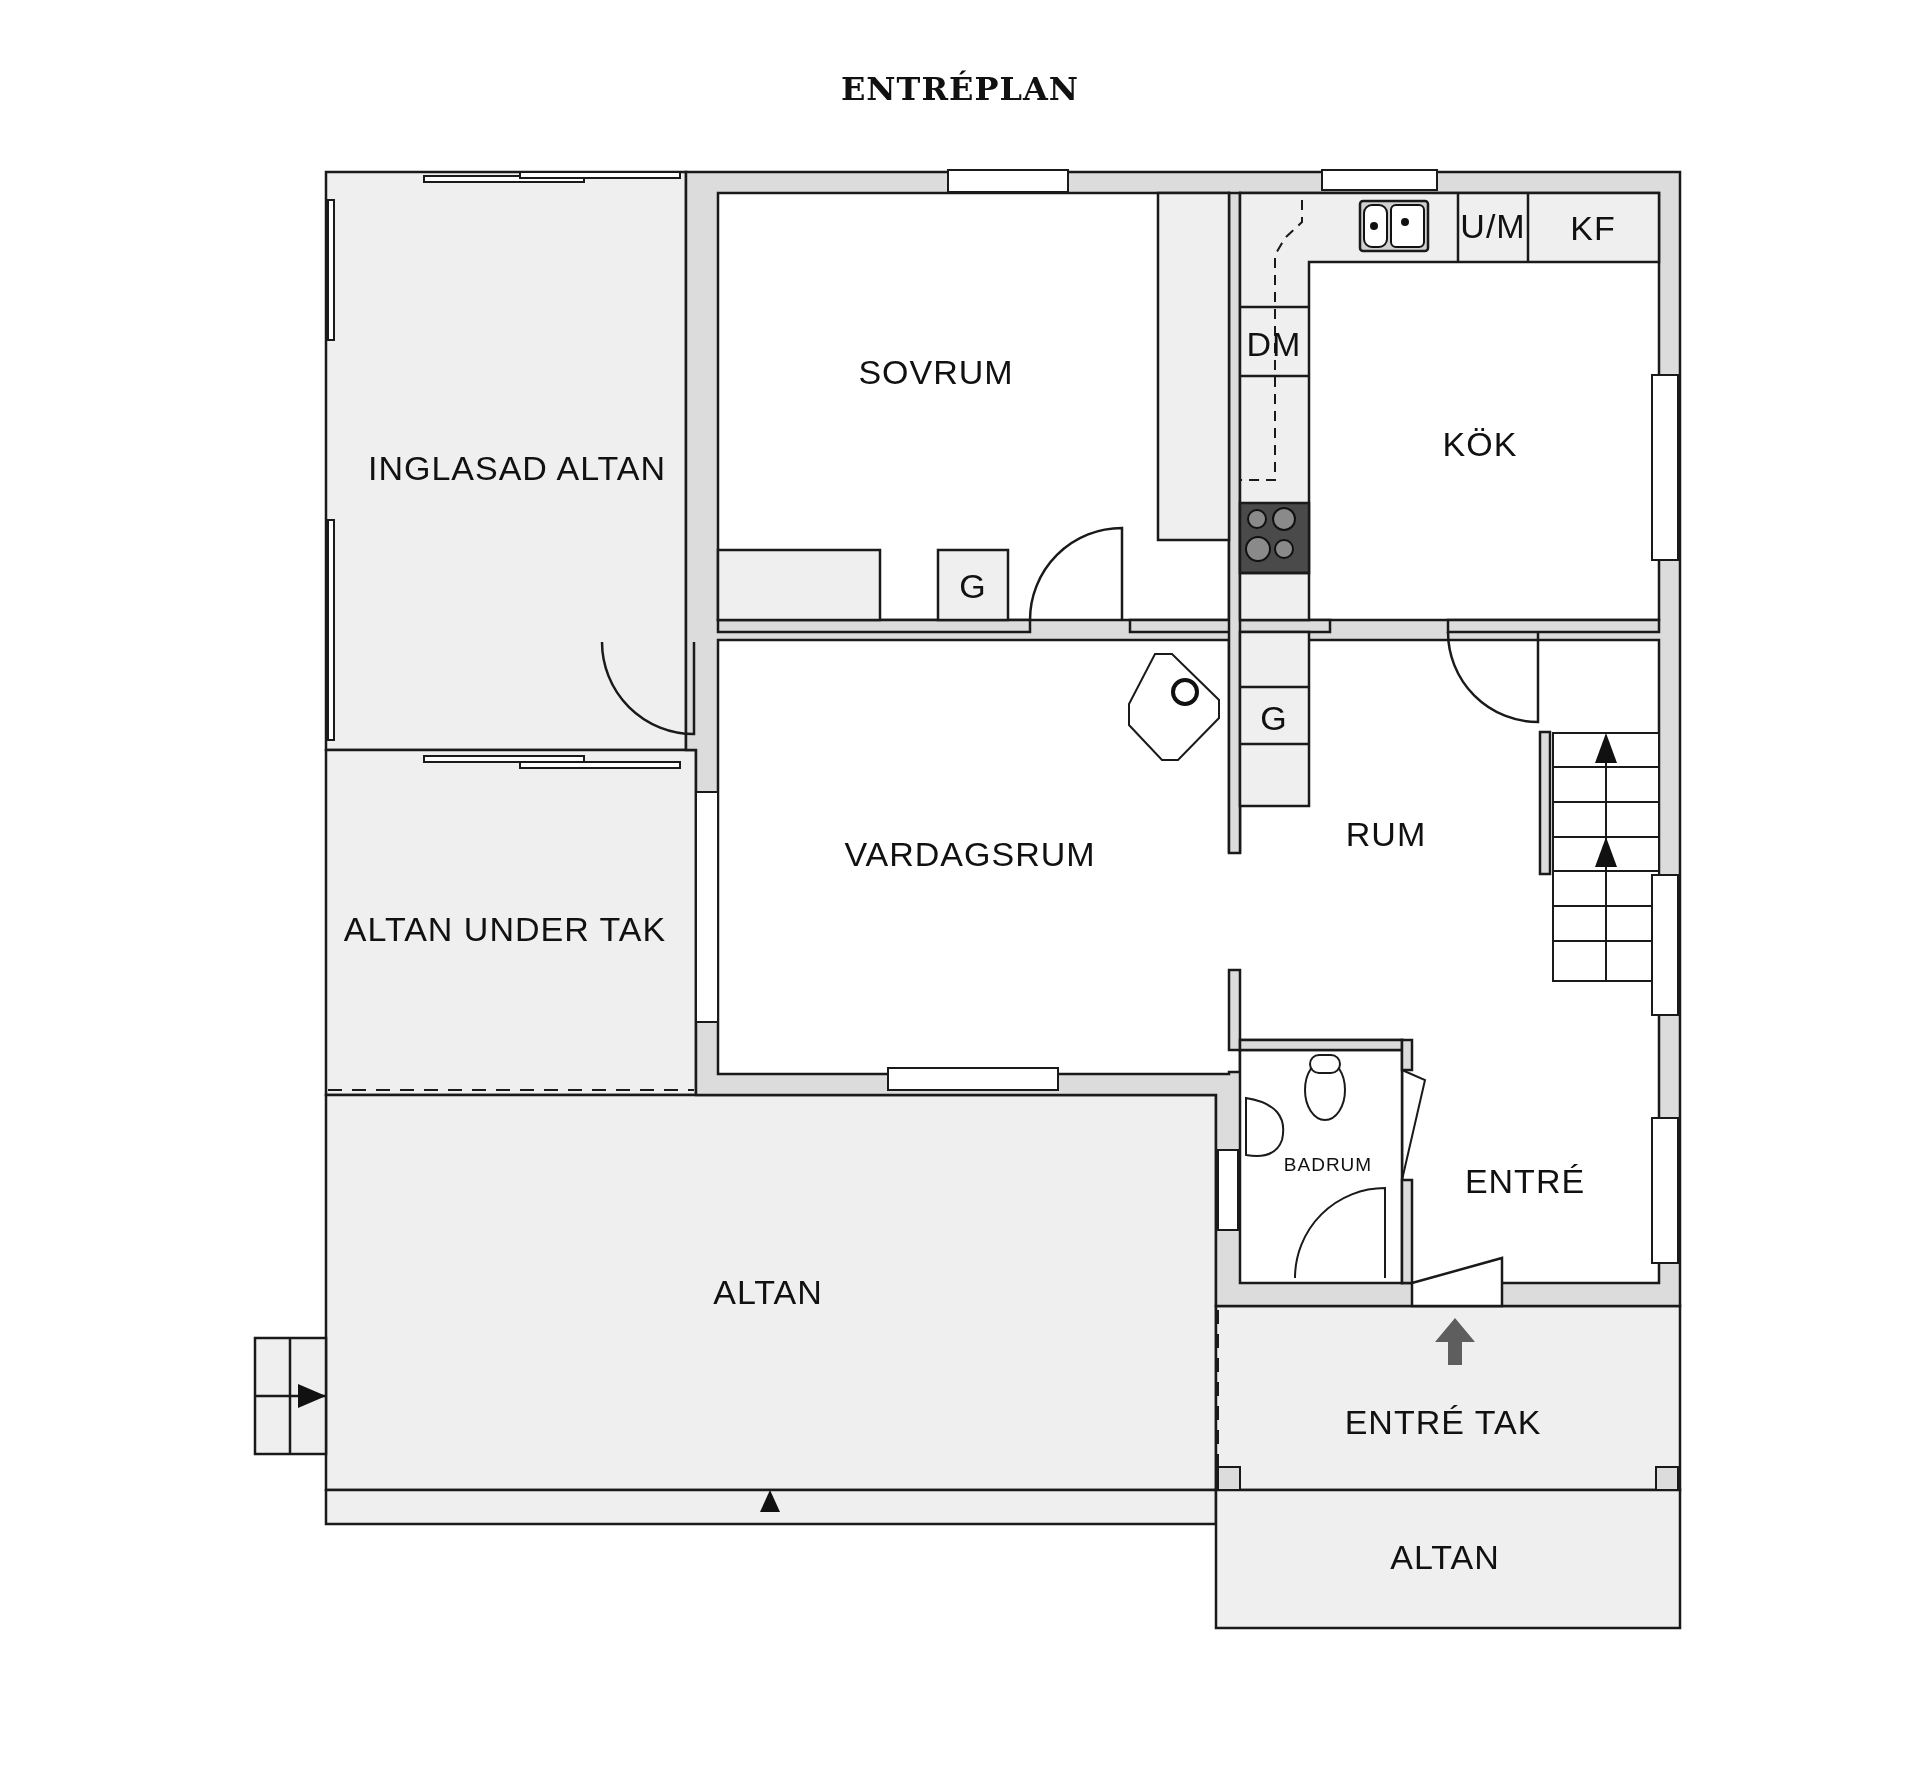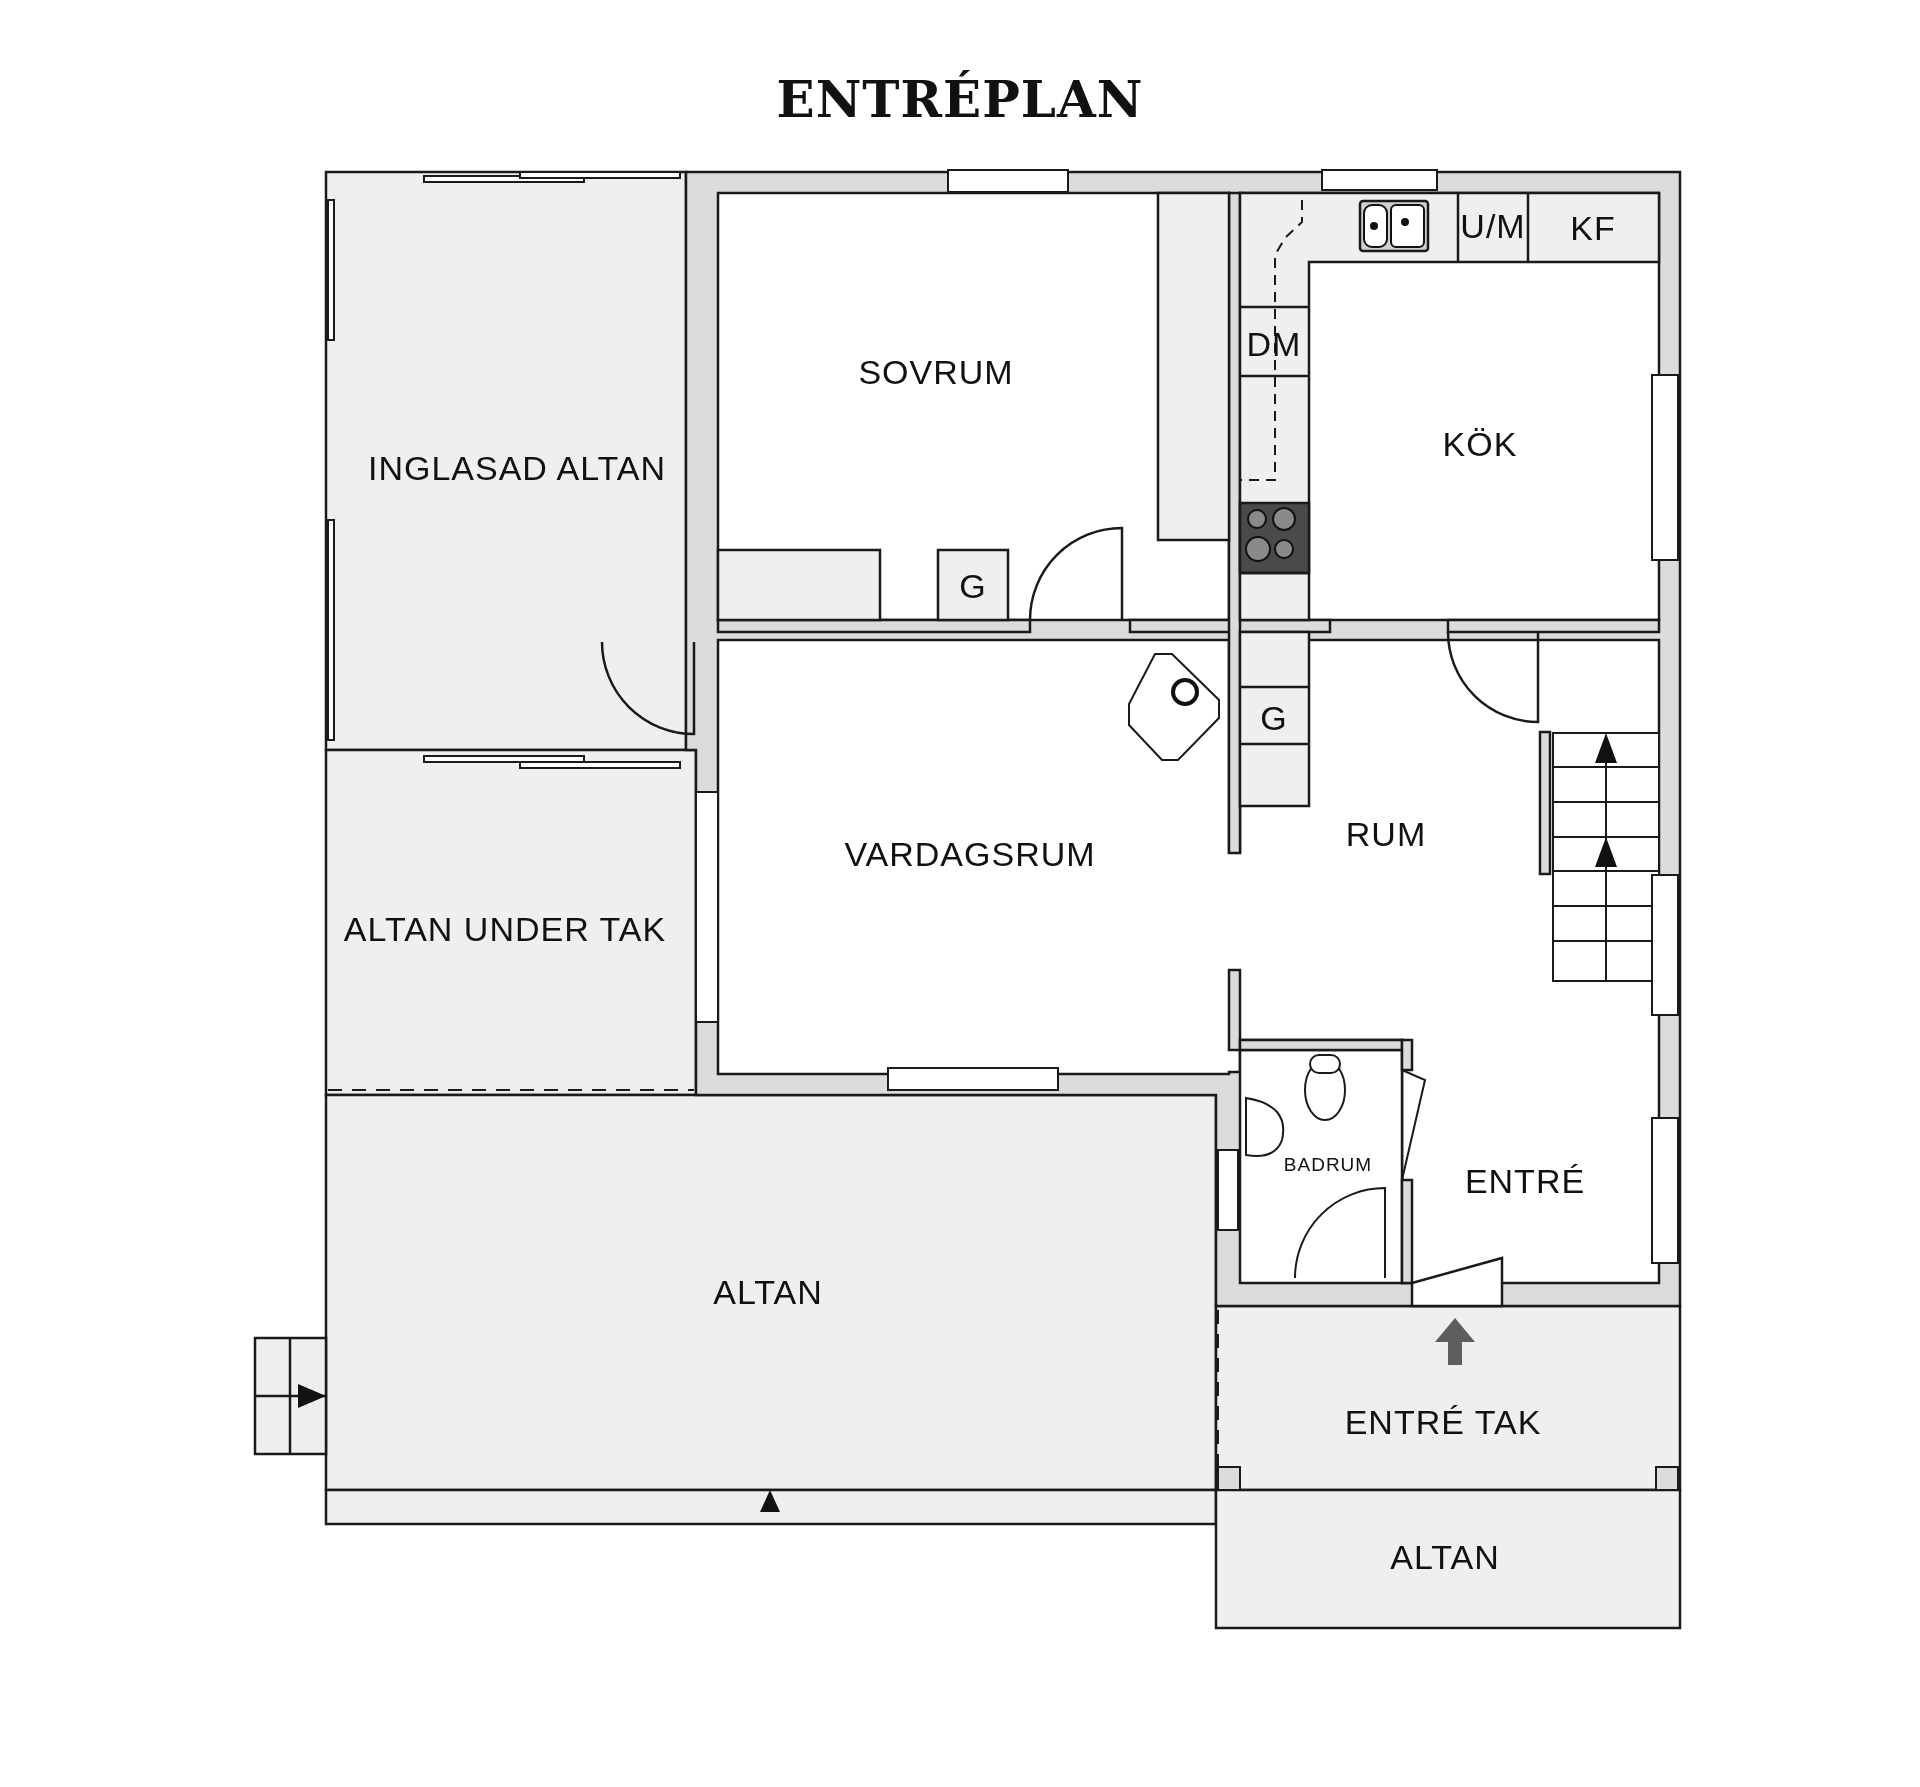--- a/index.html
+++ b/index.html
@@ -1,20 +1,20 @@
 <!DOCTYPE html>
 <html><head>
 <meta charset="utf-8">
 <style>
   html, body { margin: 0; padding: 0; background: #ffffff; }
   body { width: 1920px; height: 1787px; position: relative; overflow: hidden; }
   .title {
     position: absolute; left: 0; top: 70px; width: 1920px; text-align: center;
     font-family: "DejaVu Serif", "Liberation Serif", serif; font-weight: bold;
-    font-size: 50px; letter-spacing: 1px; color: #111;
+    font-size: 32px; letter-spacing: 1px; color: #111;
   }
   svg { position: absolute; left: 0; top: 0; }
   .lbl { font-family: "Liberation Sans", "DejaVu Sans", sans-serif; fill: #111; letter-spacing: 1px; }
   .room-lbl { font-size: 34px; }
   .small-lbl { font-size: 19px; }
   .fix-lbl { font-size: 34px; }
 </style>
 </head>
 <body>
 

